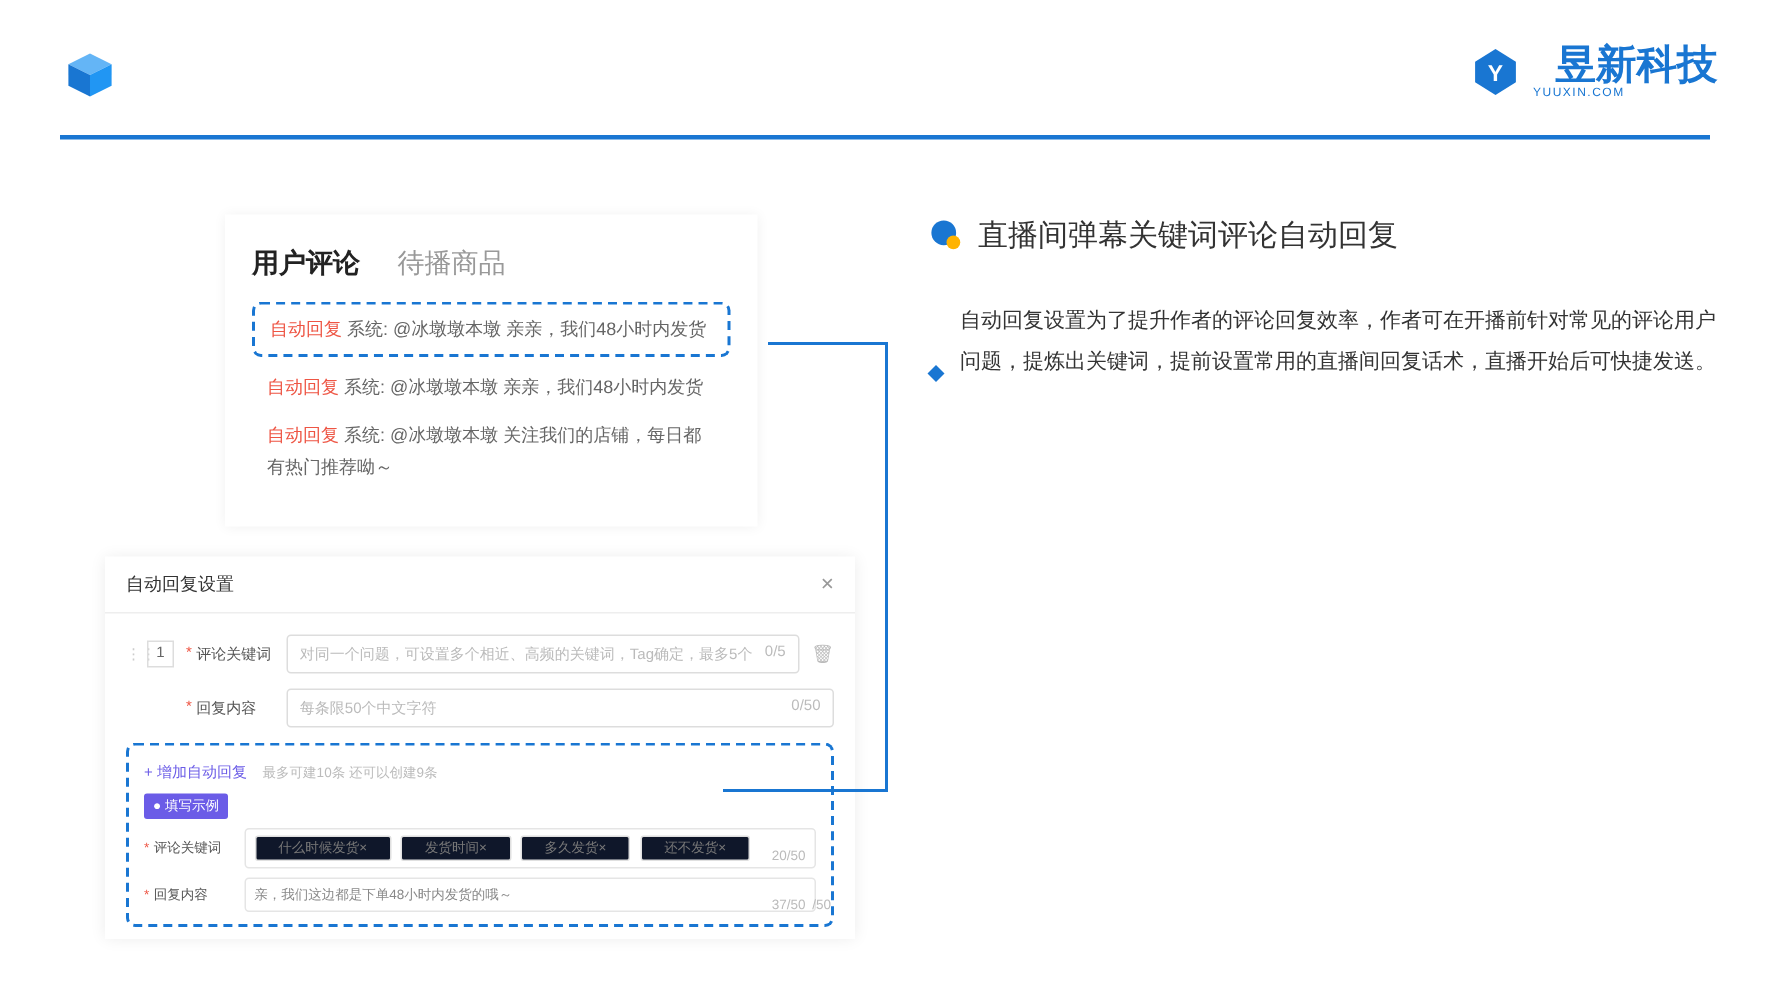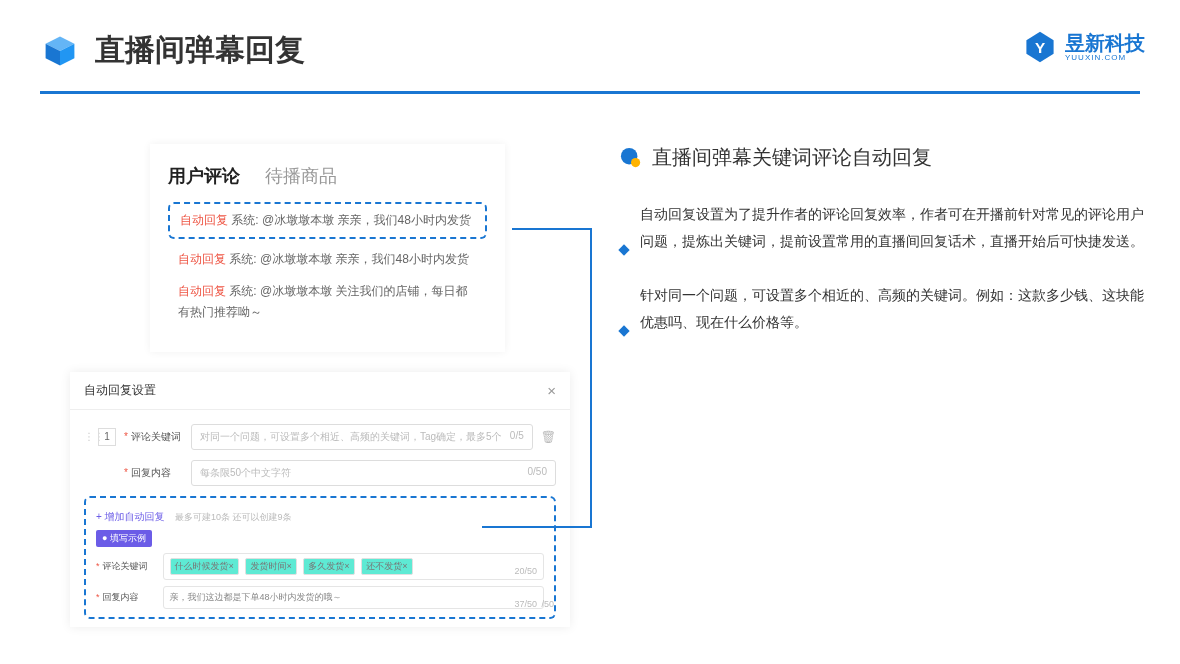--- a/index.html
+++ b/index.html
@@ -3,21 +3,21 @@
 <meta charset="utf-8">
 <style>
 *{box-sizing:border-box;margin:0;padding:0;}
 body{width:1180px;height:664px;background:#fff;font-family:"Microsoft YaHei","PingFang SC",sans-serif;position:relative;overflow:hidden;}
 .header{display:flex;align-items:center;padding:30px 40px 10px 40px;}
 .cube-icon{width:40px;height:40px;margin-right:15px;display:flex;align-items:center;justify-content:center;}
 .cube-icon svg{width:36px;height:36px;}
 .page-title{font-size:30px;font-weight:600;color:#333;}
 .brand{position:absolute;right:35px;top:30px;display:flex;align-items:center;}
 .brand-icon{width:34px;height:34px;margin-right:8px;}
-.brand-text{font-size:20px;font-weight:700;color:#1976d2;line-height:1;}
+.brand-text{font-size:27px;font-weight:700;color:#1976d2;line-height:1;margin-left:15px;}
 .brand-sub{font-size:8px;color:#1976d2;letter-spacing:1px;}
 .underline{height:3px;background:#1976d2;margin:10px 40px 0 40px;}
 .content{display:flex;padding:50px 35px 0 70px;}
 .left{width:490px;position:relative;}
 .right{flex:1;padding-left:60px;}
 .card1{background:#fff;box-shadow:0 0 8px rgba(0,0,0,0.06);padding:20px 18px 28px 18px;width:355px;margin-left:80px;position:relative;}
 .tabs{display:flex;font-size:18px;margin-bottom:14px;color:#999;}
 .tab{margin-right:25px;}
 .tab.active{color:#222;font-weight:600;}
 .dashed-box1{border:2px dashed #1976d2;border-radius:6px;padding:8px 10px;font-size:12px;}
@@ -33,21 +33,21 @@
 .drag-h{width:10px;color:#ccc;font-size:10px;margin-right:4px;}
 .req-star{color:#e54;margin-right:3px;}
 .label{color:#555;width:52px;text-align:left;margin-right:8px;}
 .input-box{flex:1;border:1px solid #ddd;border-radius:3px;padding:5px 8px;color:#bbb;font-size:10px;position:relative;}
 .input-box .counter{position:absolute;right:8px;top:5px;color:#bbb;}
 .trash{margin-left:8px;color:#bbb;font-size:12px;}
 .dashed-box2{border:2px dashed #1976d2;border-radius:6px;padding:8px 10px 2px 10px;margin-top:4px;}
 .add-link{color:#6b5ce7;font-size:10px;}
 .add-hint{color:#bbb;font-size:9px;margin-left:6px;}
 .example-badge{background:#6b5ce7;color:#fff;font-size:9px;padding:2px 6px;border-radius:2px;display:inline-block;margin:6px 0;}
-.tag-chip{display:inline-block;border:1px solid #e0e0e0;background:#5eead4;padding:1px 4px;margin-right:4px;font-size:9px;color:#777;border-radius:2px;font-family:Liberation Mono, monospace;}
+.tag-chip{display:inline-block;border:1px solid #e0e0e0;background:#0f172a;padding:1px 15px;margin-right:4px;font-size:9px;color:#777;border-radius:2px;}
 .ex-row{display:flex;align-items:center;font-size:9px;margin-bottom:6px;}
 .ex-row .label{width:52px;}
 .ex-input{flex:1;border:1px solid #e5e5e5;border-radius:3px;padding:4px 6px;position:relative;color:#888;}
 .ex-input .counter{position:absolute;right:6px;top:12px;color:#bbb;}
 .right-title{display:flex;align-items:center;margin-bottom:30px;}
 .bubble-icon{width:22px;height:22px;margin-right:10px;position:relative;}
 .right-title-text{font-size:20px;color:#333;font-weight:500;}
 .bullet-item{display:flex;margin-bottom:28px;font-size:14px;color:#333;line-height:1.9;align-items:flex-end;}
 .bullet-diamond{width:8px;height:8px;background:#1976d2;transform:rotate(45deg);margin-top:8px;margin-right:12px;flex-shrink:0;}
 .conn-line{position:absolute;background:#1976d2;}
@@ -60,21 +60,20 @@
 <body>
 
 <div class="header">
   <div class="cube-icon">
     <svg viewBox="0 0 40 40">
         <polygon points="20,4 36,12 20,20 4,12" fill="#64b5f6"></polygon>
         <polygon points="4,12 20,20 20,36 4,28" fill="#1976d2"></polygon>
         <polygon points="36,12 20,20 20,36 36,28" fill="#2196f3"></polygon>
       </svg>
   </div>
-  <div class="page-title">直播间弹幕回复</div>
 </div>
 <div class="brand">
   <div class="brand-icon">
     <svg viewBox="0 0 40 40">
         <polygon points="20,2 36,12 36,28 20,38 4,28 4,12" fill="#1976d2"></polygon>
         <text x="20" y="27" text-anchor="middle" fill="#fff" font-size="18" font-weight="bold">Y</text>
       </svg>
   </div>
   <div>
     <div class="brand-text">昱新科技</div>
@@ -168,22 +167,18 @@
             <circle cx="10" cy="10" r="9" fill="#1976d2"></circle>
             <circle cx="17" cy="17" r="5" fill="#ffb300"></circle>
           </svg>
       </div>
       <div class="right-title-text">直播间弹幕关键词评论自动回复</div>
     </div>
     <div class="bullet-item">
       <div class="bullet-diamond"></div>
       <div>自动回复设置为了提升作者的评论回复效率，作者可在开播前针对常见的评论用户问题，提炼出关键词，提前设置常用的直播间回复话术，直播开始后可快捷发送。</div>
     </div>
-    <div class="bullet-item">
-      <div class="bullet-diamond"></div>
-      <div>针对同一个问题，可设置多个相近的、高频的关键词。例如：这款多少钱、这块能优惠吗、现在什么价格等。</div>
-    </div>
   </div>
 </div>
 
 <div class="conn-line conn1"></div>
 <div class="conn-line conn2"></div>
 <div class="conn-line conn3"></div>
 
 </body></html>

